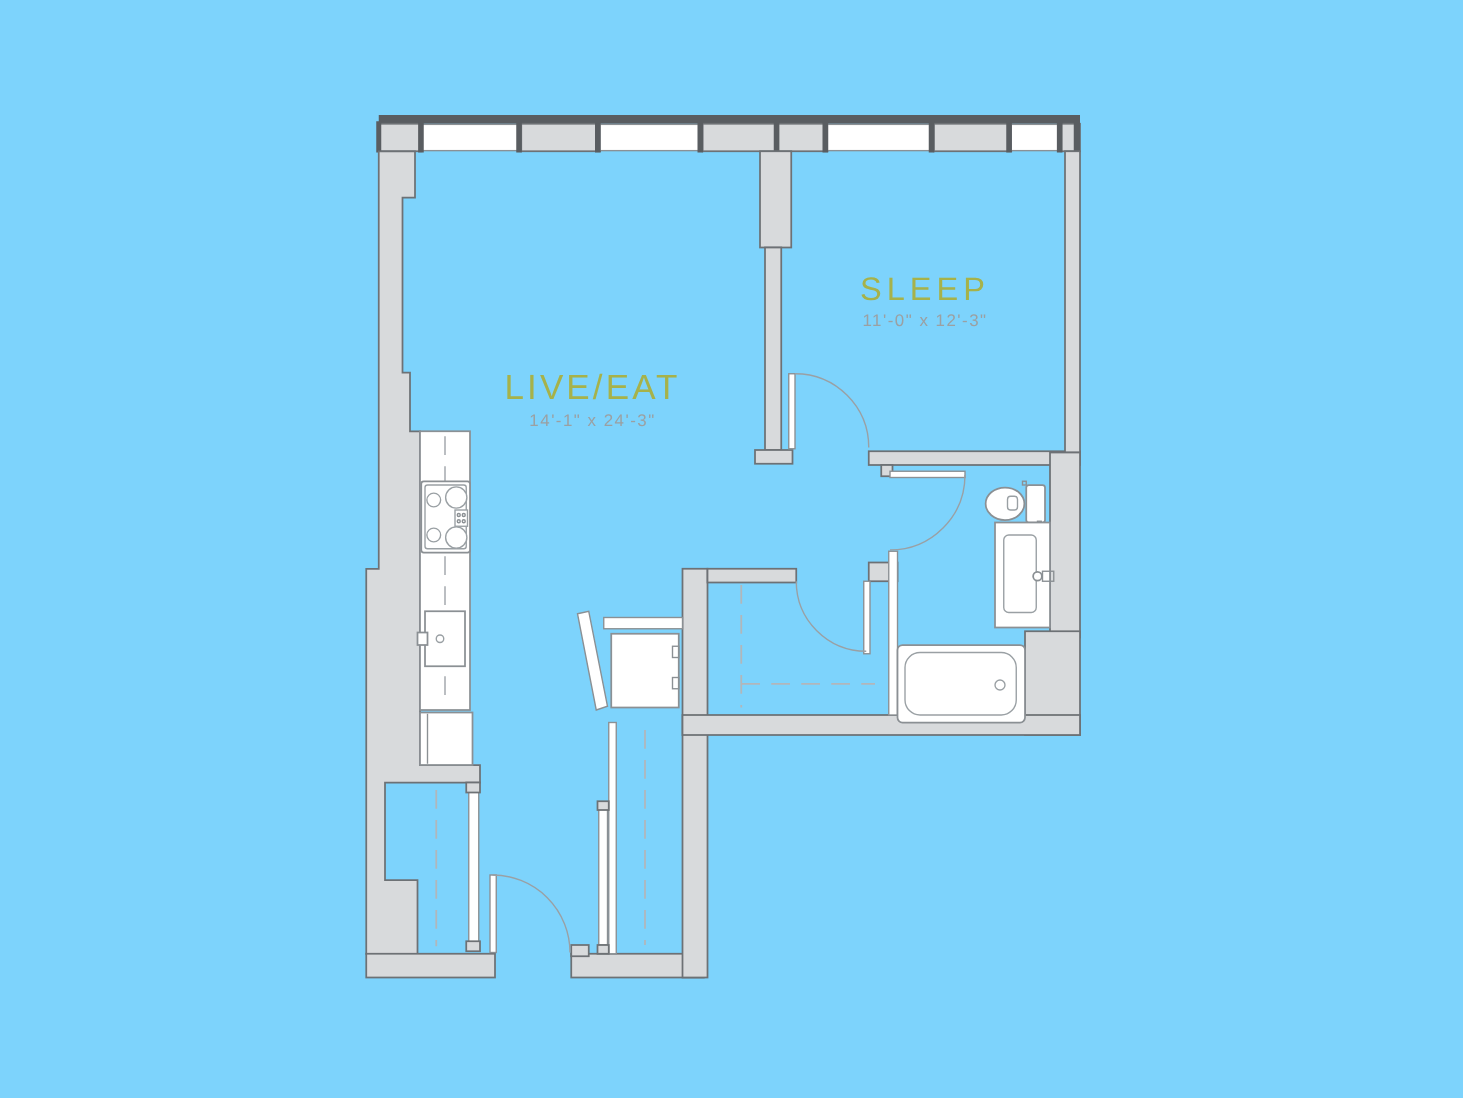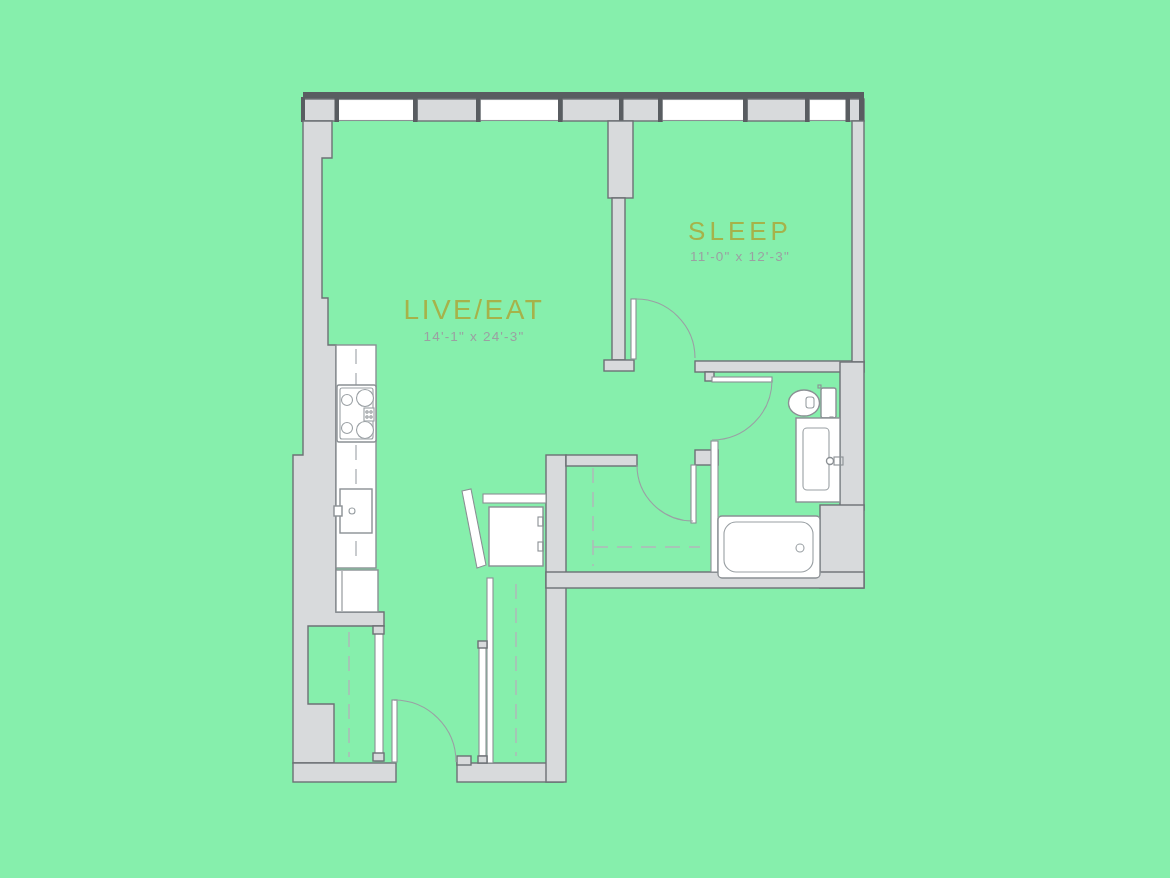--- a/index.html
+++ b/index.html
@@ -1,16 +1,16 @@
 <!DOCTYPE html>
 <html><head>
 <meta charset="utf-8">
 <style>
   html,body{margin:0;padding:0;background:#ffffff;}
-  .page{width:1170px;height:878px;position:relative;background:#86efac;font-family:"Liberation Sans",sans-serif;}
+  .page{width:1170px;height:878px;position:relative;background:#7dd3fc;font-family:"Liberation Sans",sans-serif;}
   svg{position:absolute;top:0;left:0;}
   .wall{fill:#d8dadc;stroke:#6d7175;stroke-width:1.4;}
   .dark{fill:#595d61;stroke:none;}
   .thin{fill:#ffffff;stroke:#8b9094;stroke-width:1.1;}
   .fix{fill:#ffffff;stroke:#8b9094;stroke-width:1.4;}
   .fixthin{fill:#ffffff;stroke:#9aa0a4;stroke-width:1.1;}
   .fline{stroke:#8b9094;stroke-width:1.1;fill:none;}
   .dash{stroke:#b2b6ba;stroke-width:1.4;fill:none;stroke-dasharray:15 9;}
   .arc{fill:none;stroke:#9aa0a4;stroke-width:1.1;}
   .leaf{fill:#ffffff;stroke:#8b9094;stroke-width:1.1;}

